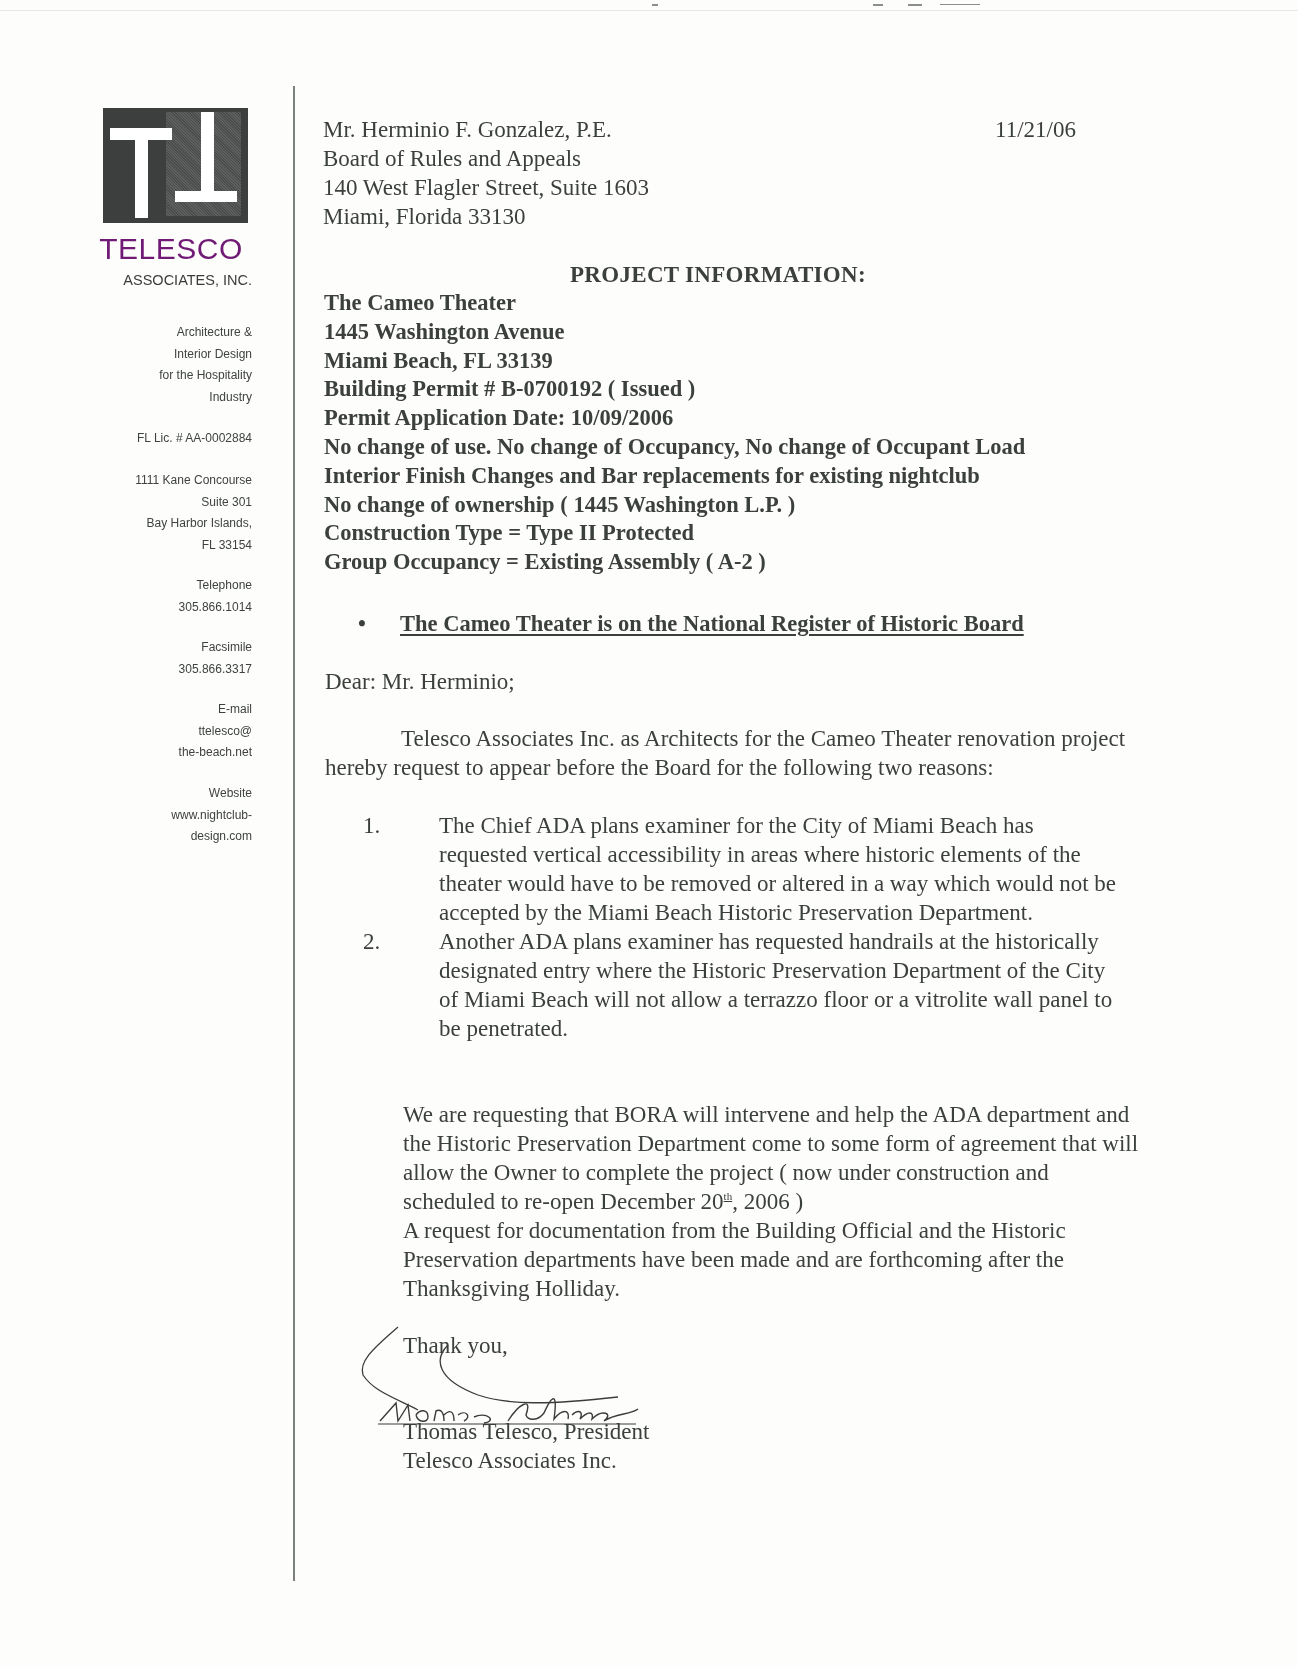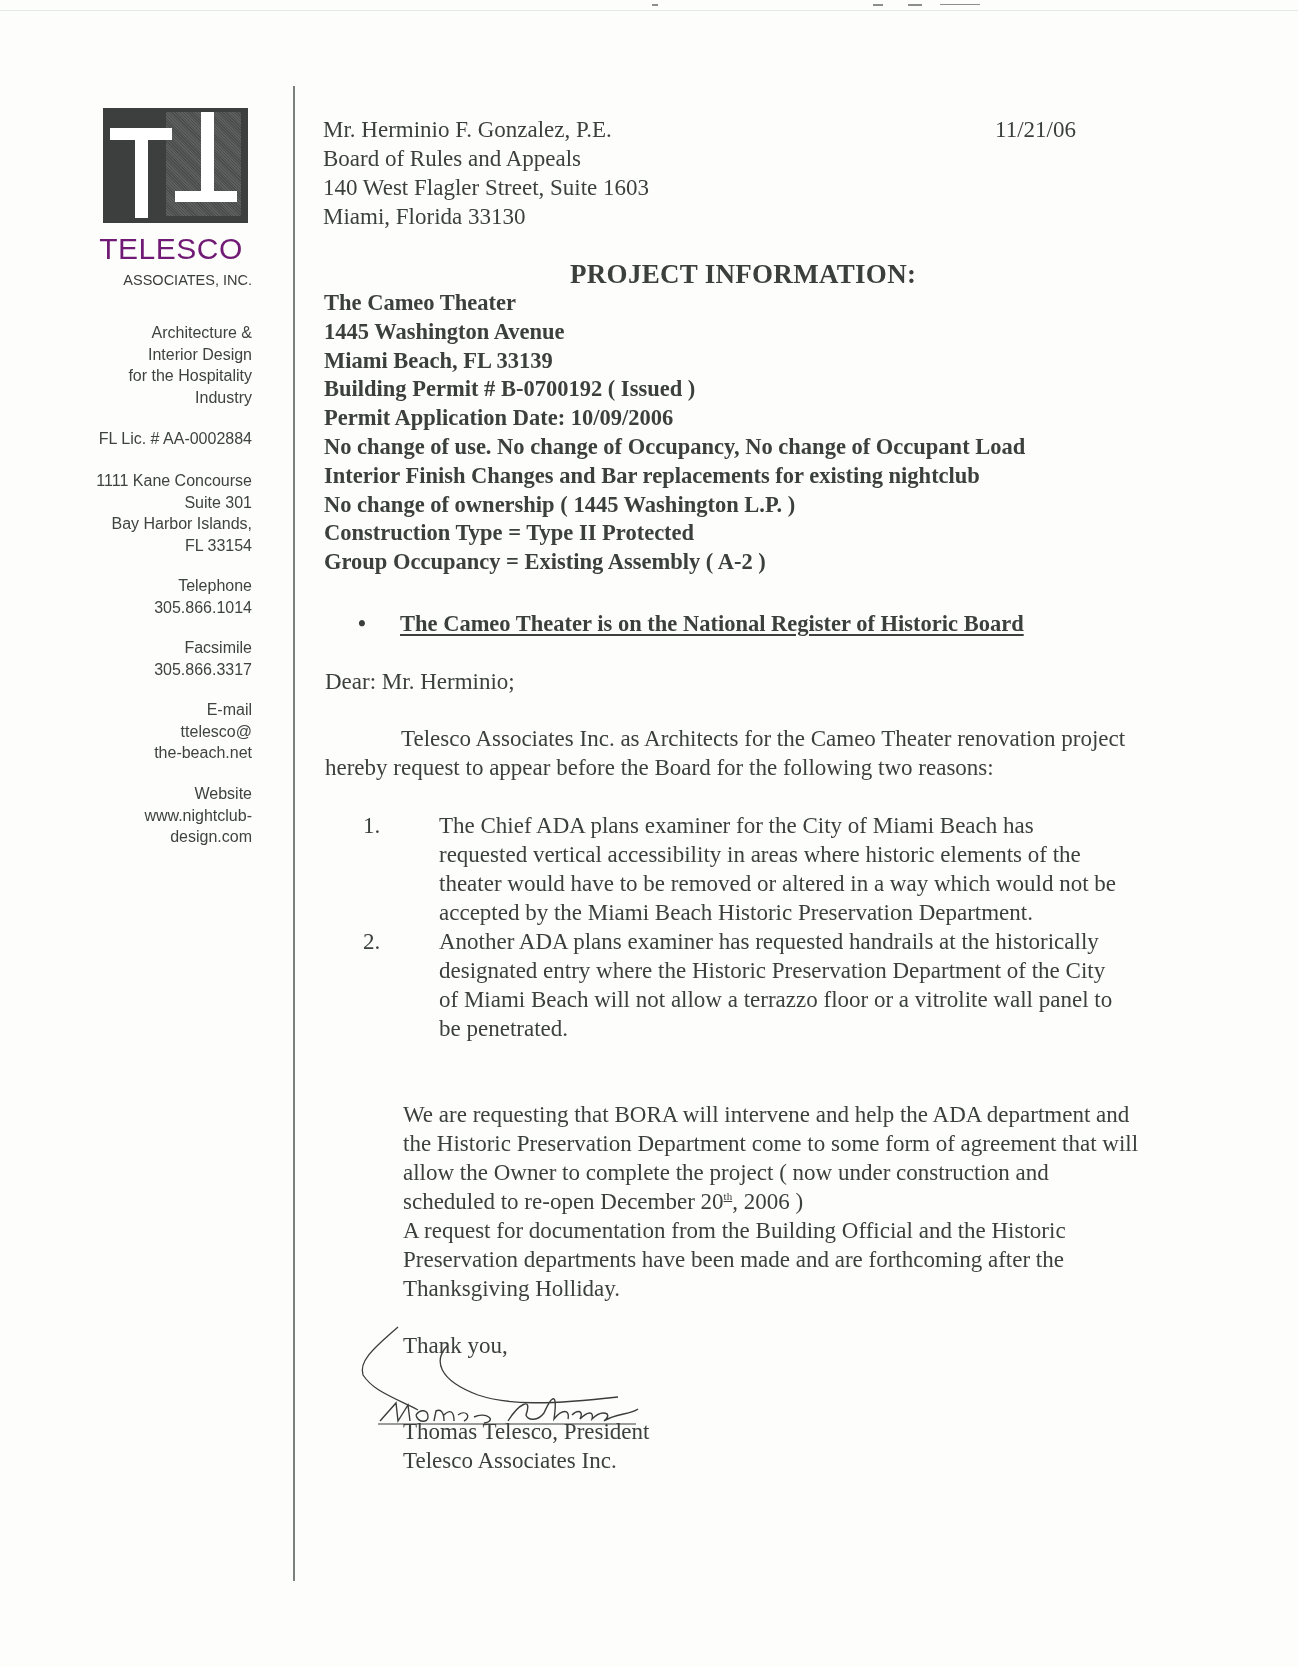--- a/index.html
+++ b/index.html
@@ -18,31 +18,31 @@
   .logo .t-stem { position: absolute; left: 32px; top: 20px; width: 13px; height: 90px; background: #ffffff; }
   .logo .l-stem { position: absolute; left: 98px; top: 4px; width: 13px; height: 89px; background: #ffffff; }
   .logo .l-bar { position: absolute; left: 72px; top: 83px; width: 62px; height: 11px; background: #ffffff; }
 
   .brand-name { position: absolute; left: 90px; top: 232px; width: 162px; text-align: center;
     font-family: "Liberation Sans", sans-serif; font-size: 30px; letter-spacing: 0.5px; color: #701a75; }
   .brand-sub { position: absolute; left: 80px; top: 272px; width: 172px; text-align: right;
     font-family: "Liberation Sans", sans-serif; font-size: 14.5px; color: #3a3d3c; }
 
   .sidebar-block { position: absolute; left: 40px; width: 212px; text-align: right;
-    font-family: "Liberation Sans", sans-serif; font-size: 16px; line-height: 21.5px; color: #3e4341; }
+    font-family: "Liberation Sans", sans-serif; font-size: 12px; line-height: 21.5px; color: #3e4341; }
 
   .divider { position: absolute; left: 293px; top: 86px; width: 1.5px; height: 1495px; background: #7b807e; }
 
   
   .serif { font-family: "Liberation Serif", serif; }
   .letter { position: absolute; color: #3b403d; }
   .addr { left: 323px; top: 115px; font-size: 23px; line-height: 29px; }
   .date { left: 995px; top: 115px; font-size: 23px; line-height: 29px; }
 
-  .proj-title { left: 570px; top: 260px; font-size: 27px; font-weight: bold; letter-spacing: 0.3px; line-height: 29px; }
+  .proj-title { left: 570px; top: 260px; font-size: 23px; font-weight: bold; letter-spacing: 0.3px; line-height: 29px; }
   .proj-info { left: 324px; top: 289px; font-size: 22.5px; font-weight: bold; line-height: 28.8px; }
   .proj-info div { white-space: nowrap; }
 
   .bullet-row { left: 358px; top: 609px; font-size: 22.5px; font-weight: bold; line-height: 29px; white-space: nowrap; }
   .bullet-row .dot { display: inline-block; width: 42px; }
   .bullet-row .u { text-decoration: underline; text-decoration-thickness: 2px; text-underline-offset: 3px; }
 
   .salutation { left: 325px; top: 667px; font-size: 23px; line-height: 29px; }
   .para1 { left: 325px; top: 724px; width: 820px; font-size: 23px; line-height: 29px; }
   .para1 .indent { display: inline-block; width: 76px; }

